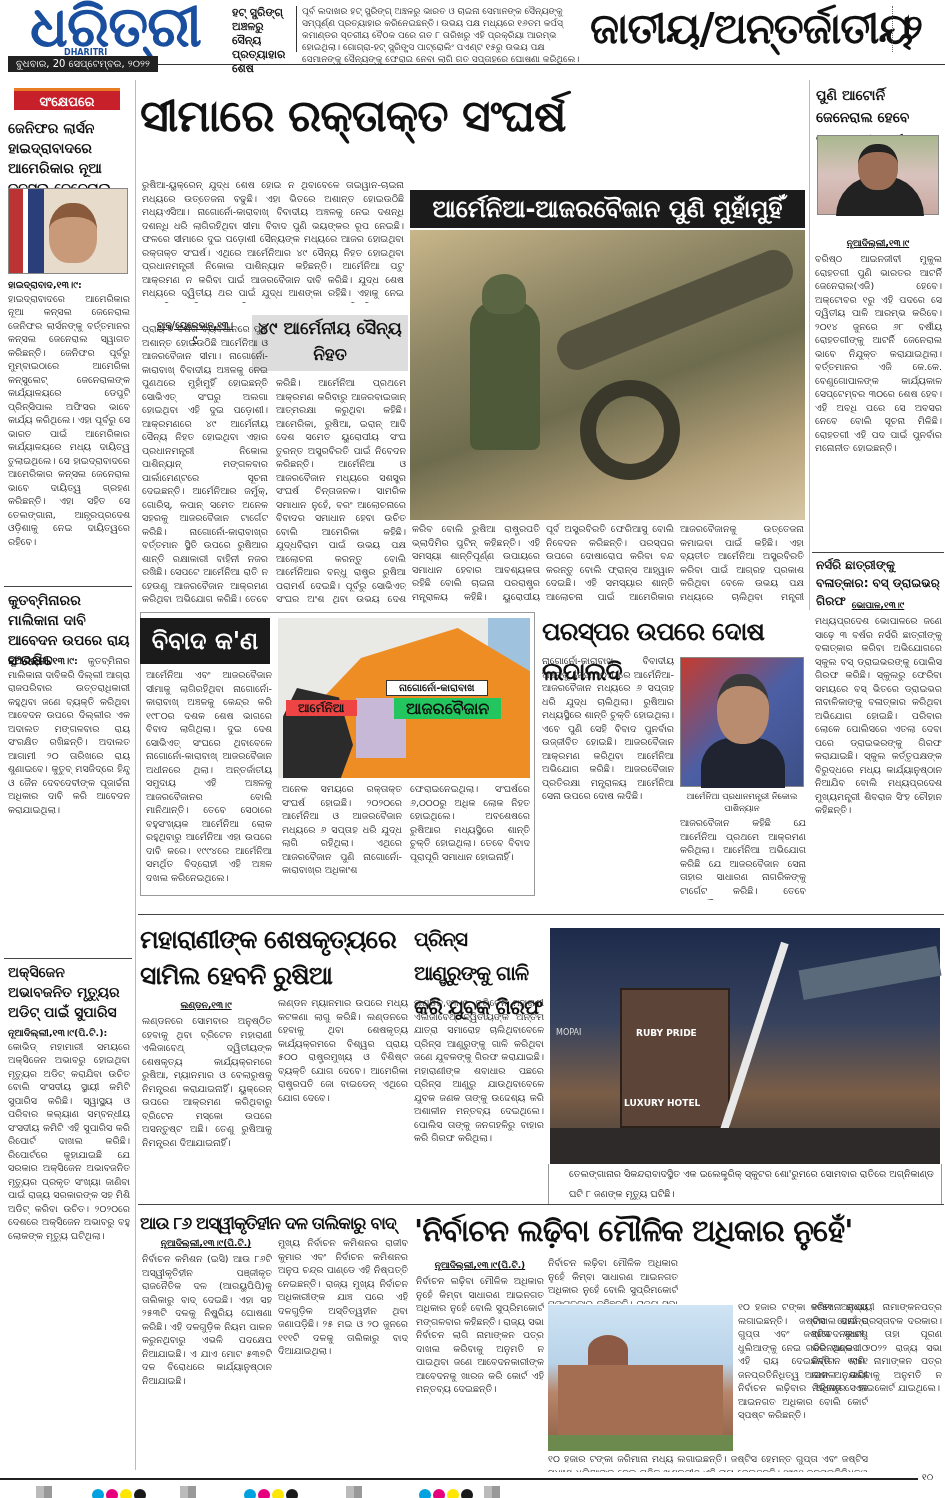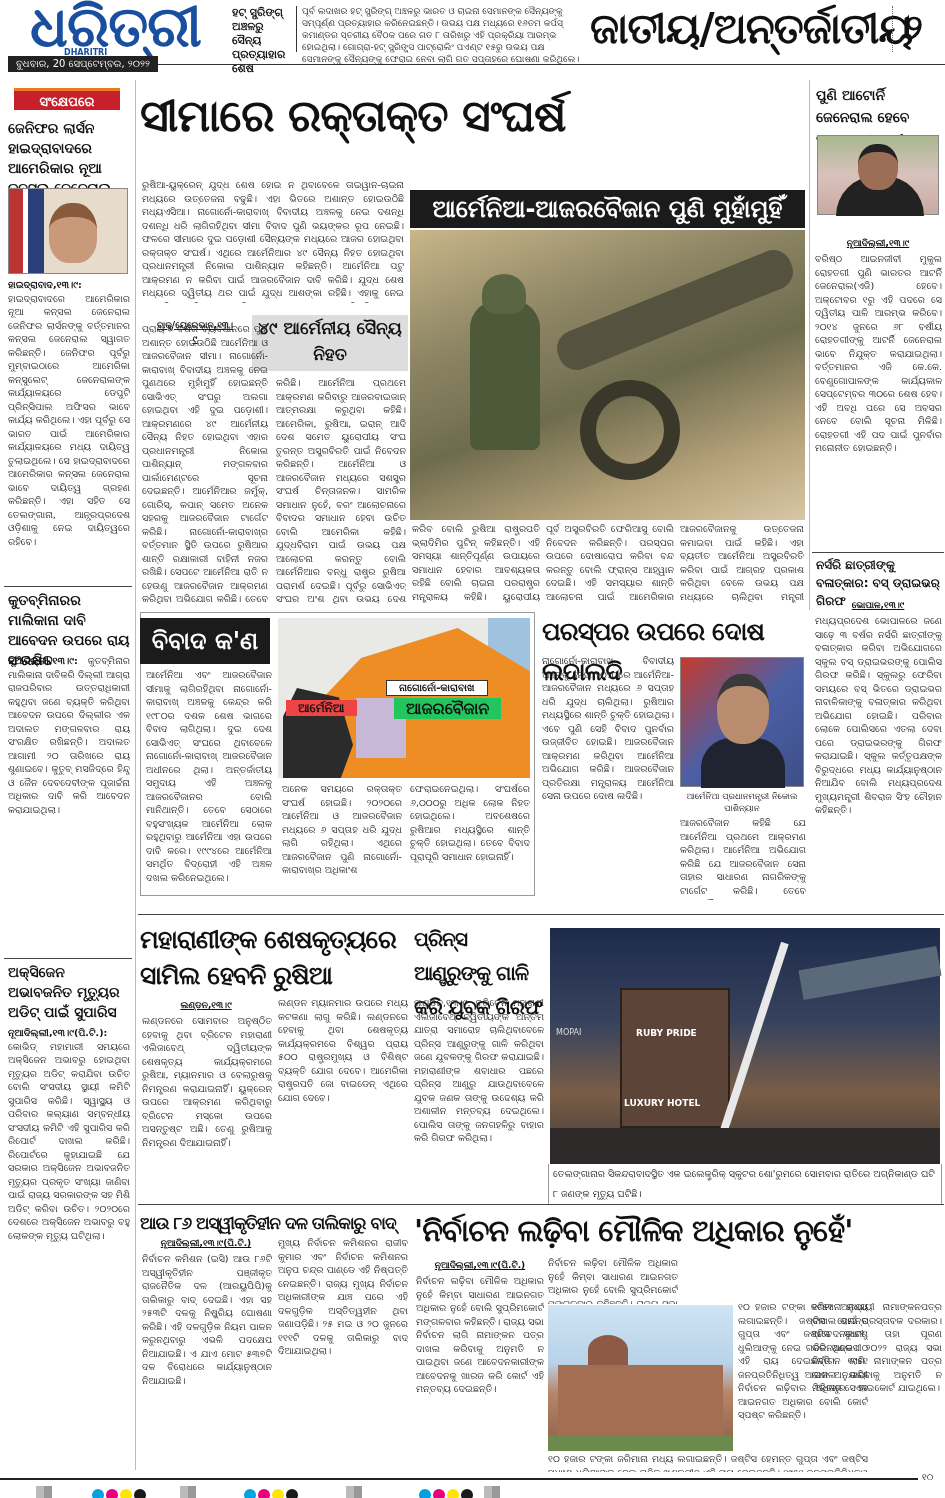--- a/index.html
+++ b/index.html
@@ -32,21 +32,21 @@
 .dispute-box{left:140px;top:612px;width:395px;height:284px;border:1px solid #999;background:#fff}
 .dispute-title{left:140px;top:618px;width:130px;height:46px;background:#1b1b1b;color:#fff;font-size:24px;font-weight:bold;line-height:46px;text-align:center}
 .map{left:278px;top:618px;width:252px;height:160px;background:#e9e9e6;overflow:hidden}
 .map-orange{left:40px;top:10px;width:215px;height:150px;background:#ef8d25;clip-path:polygon(20% 20%,65% 0,100% 30%,100% 100%,10% 100%,0 50%)}
 .map-dark{left:5px;top:70px;width:70px;height:95px;background:#2b2b2b;clip-path:polygon(20% 0,80% 10%,100% 60%,80% 100%,0 100%,0 30%)}
 .map-sea{left:210px;top:0;width:45px;height:160px;background:#9fc3df}
 .map-label{font-size:12px;font-weight:bold;padding:1px 12px}
 
 .big-head{font-weight:bold;letter-spacing:-1px}
 .fire-img{left:550px;top:928px;width:390px;height:236px;background:linear-gradient(180deg,#1d2a4a 0%,#37435e 40%,#7a5d46 70%,#3f3a38 100%)}
-.caption{left:548px;top:1164px;width:394px;font-size:9.5px;line-height:20px;border:1px solid #999;border-top:none;padding-left:4px}
+.caption{left:548px;top:1164px;width:394px;font-size:9.5px;line-height:20px;border:1px solid #999;border-top:none;padding-left:20px}
 .court-img{left:548px;top:1305px;width:185px;height:146px;background:linear-gradient(180deg,#cfe4f4 0%,#b8d2e8 40%,#b7866a 60%,#8b5e45 100%)}
 .bottom-rule{left:0;top:1478px;width:918px;height:2px;background:#222}
 .reg{width:12px;height:12px;border-radius:50%;display:inline-block;margin-right:2px}
 .greybox{width:16px;height:12px;background:linear-gradient(90deg,#bbb 50%,#999 50%)}
 .vline{width:1px;background:#bbb}
 .hline{height:1px;background:#444}
 </style>
 </head>
 <body>
 

